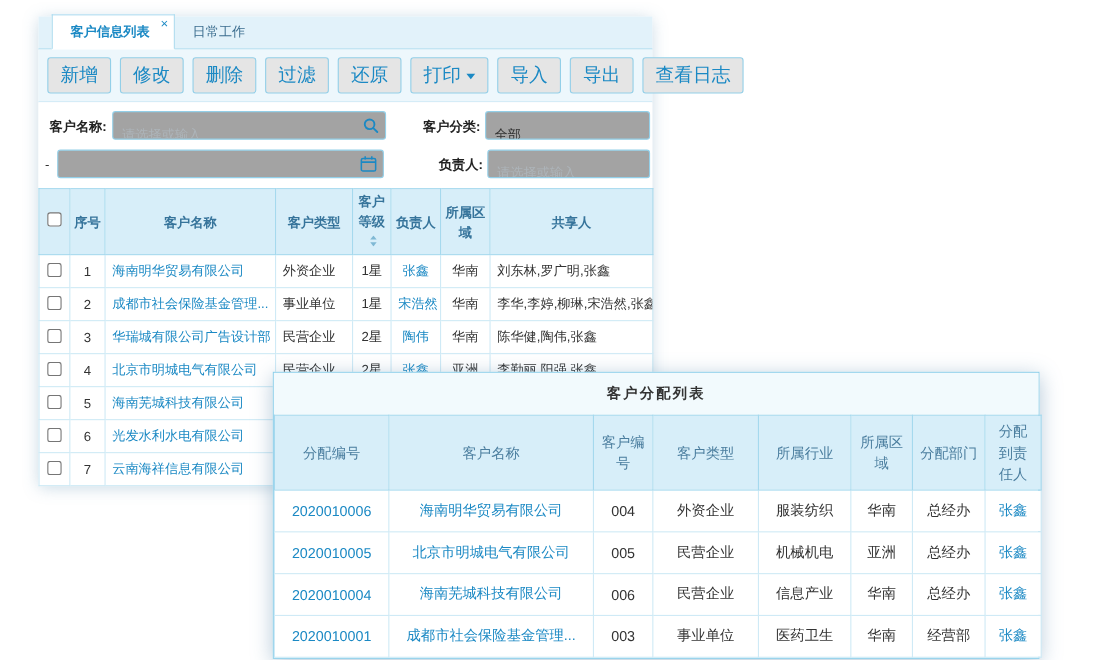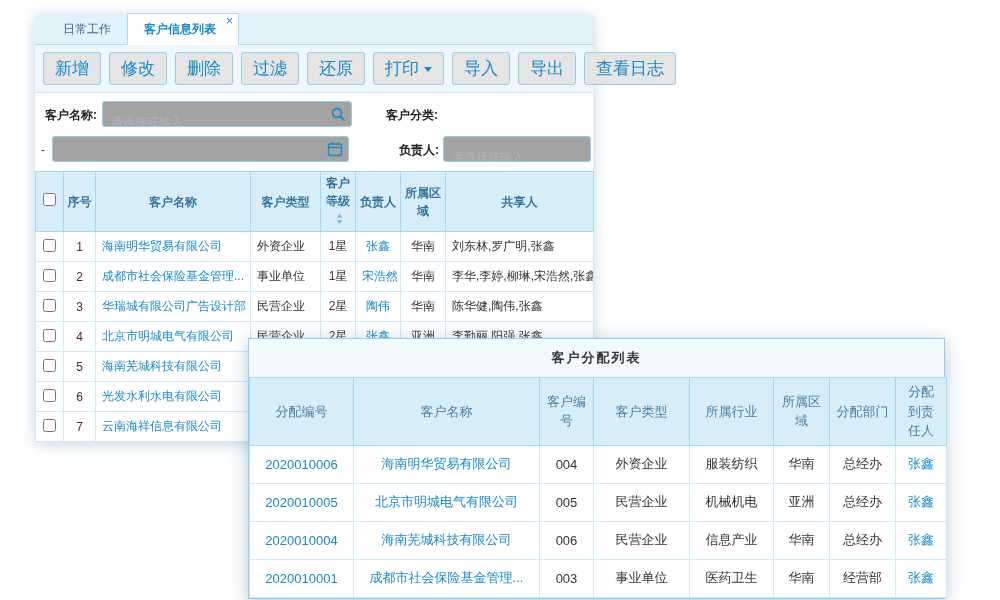--- a/index.html
+++ b/index.html
@@ -56,25 +56,25 @@
 
   
   .p2title { height:38px; display:flex; align-items:center; justify-content:center; background:#f2fafd; font-size:13px; font-weight:bold; color:#333; letter-spacing:2px; }
 </style>
 </head>
 <body>
 
 <div class="panel p1">
 
   <div class="tabbar">
-    <div class="tab"><span>日常工作</span></div>
     <div class="tab active">
       <span>客户信息列表</span>
       <span class="tclose">×</span>
     </div>
+    <div class="tab"><span>日常工作</span></div>
   </div>
 
   <div class="toolbar">
     <button class="btn">新增</button>
     <button class="btn">修改</button>
     <button class="btn">删除</button>
     <button class="btn">过滤</button>
     <button class="btn">还原</button>
     <button class="btn"><span>打印</span><span class="arrow-down"></span></button>
     <button class="btn">导入</button>
@@ -88,20 +88,23 @@
       <span class="finput w-name">
         <input placeholder="请选择或输入" style="">
         <span class="ficon">
           <svg viewBox="0 0 16 16" width="16" height="16">
               <circle cx="7" cy="7" r="4.4" fill="none" stroke="#1b89c4" stroke-width="1.7"></circle>
               <line x1="10.4" y1="10.4" x2="14" y2="14" stroke="#1b89c4" stroke-width="1.7" stroke-linecap="round"></line>
             </svg>
         </span>
       </span>
       <span class="flabel r gap1">客户分类:</span>
+      <span class="finput w-cat">
+        <input value="全部" style="">
+      </span>
     </div>
     <div class="frow">
       <span class="dash">-</span>
       <span class="finput w-date">
         <input style="">
         <span class="ficon">
           <svg viewBox="0 0 16 16" width="16" height="16">
               <rect x="1.5" y="3" width="13" height="11.5" rx="1.5" fill="none" stroke="#1b89c4" stroke-width="1.4"></rect>
               <line x1="1.5" y1="6.4" x2="14.5" y2="6.4" stroke="#1b89c4" stroke-width="1.4"></line>
               <line x1="5" y1="1" x2="5" y2="4" stroke="#1b89c4" stroke-width="1.4"></line>

